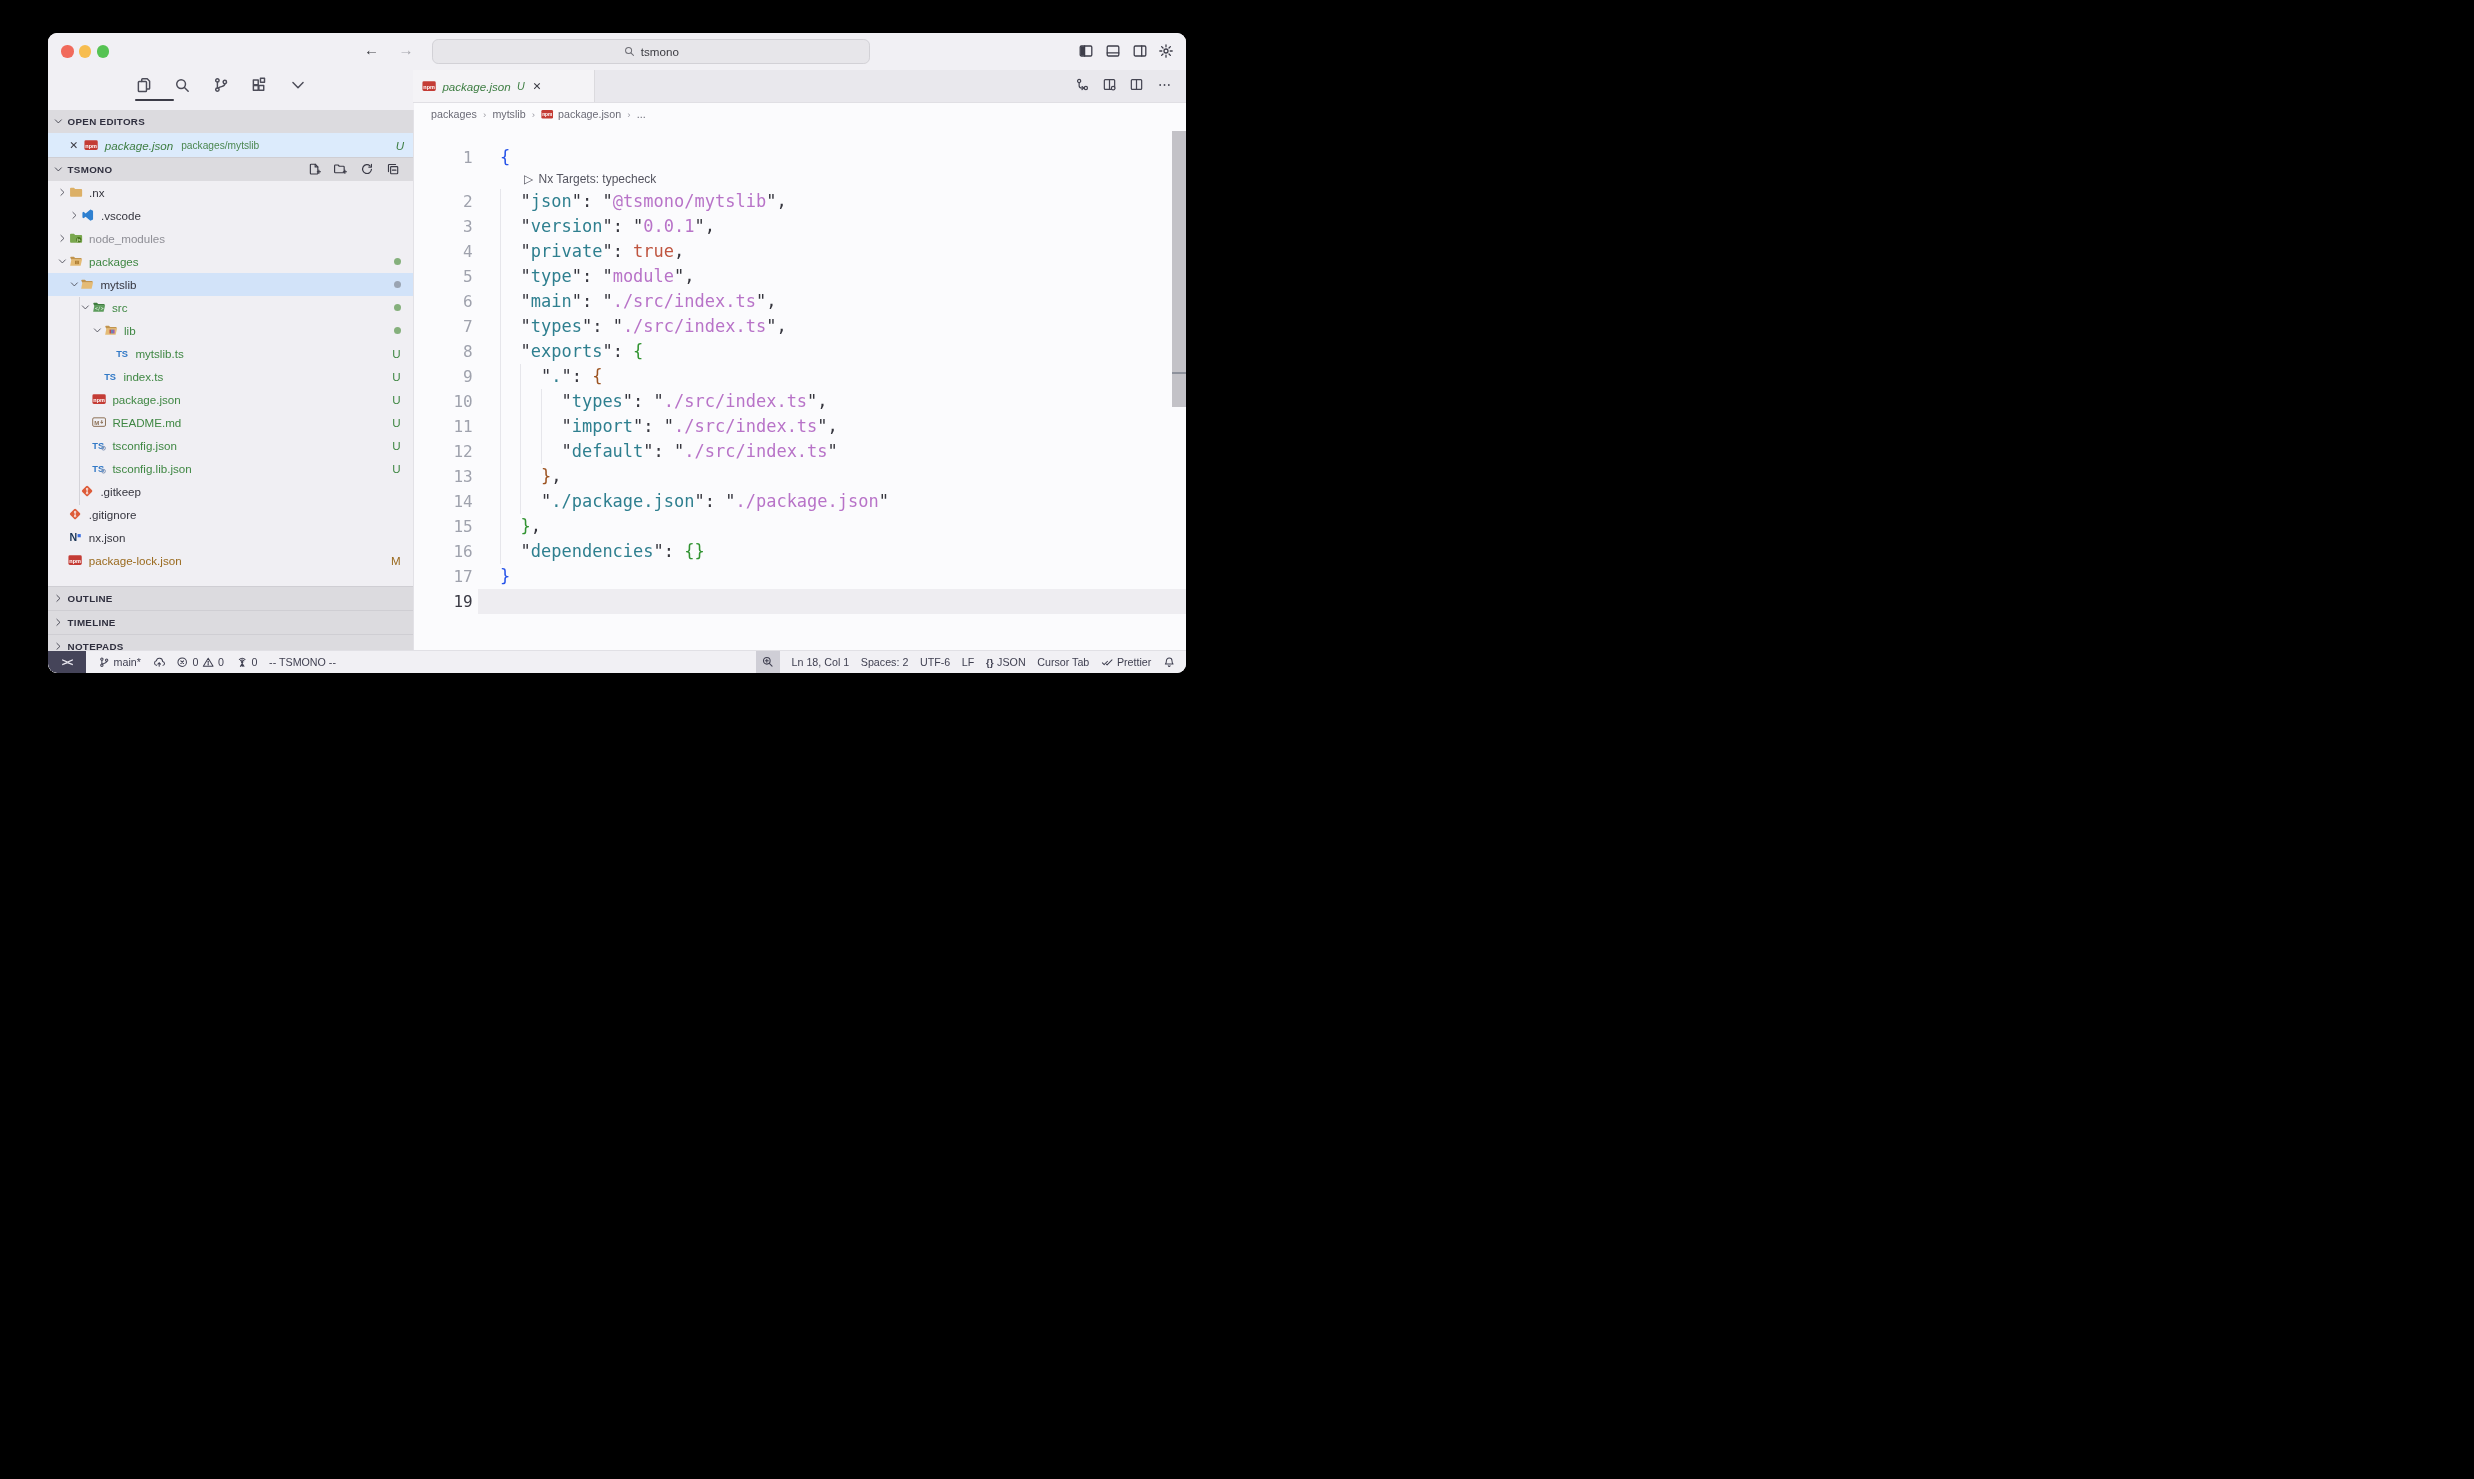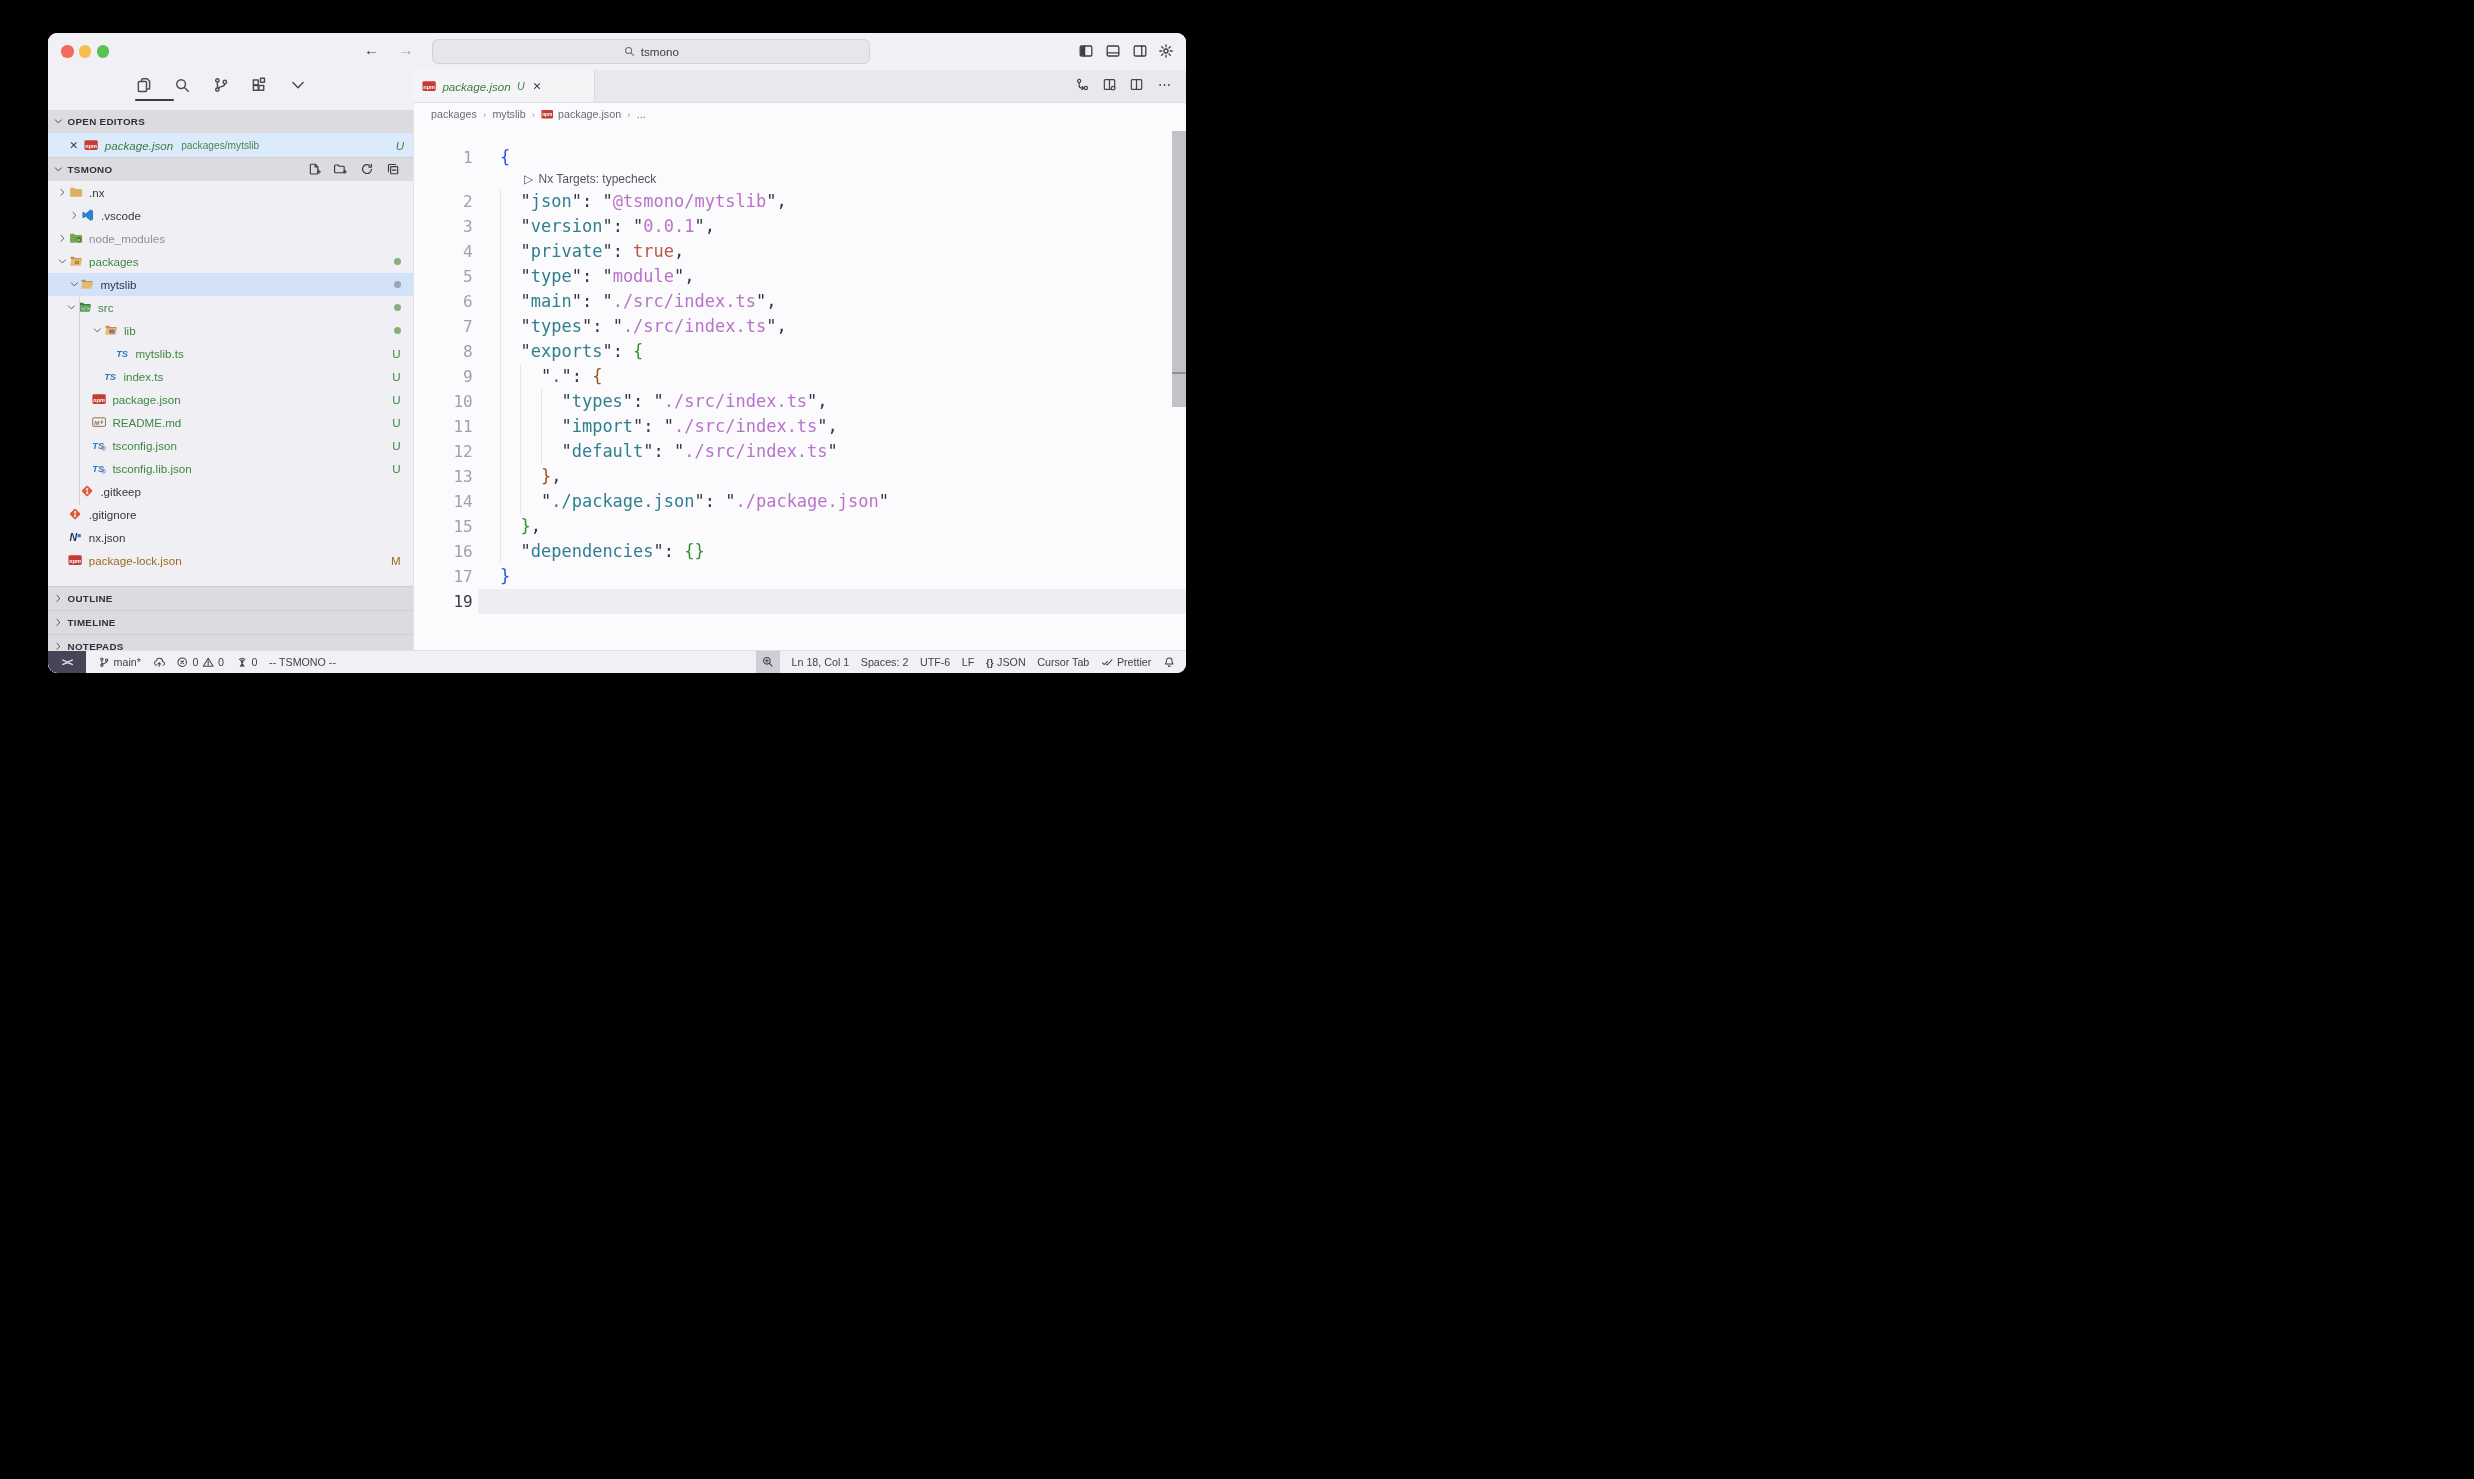--- a/index.html
+++ b/index.html
@@ -34,21 +34,21 @@
   .sect-header .actions{margin-left:auto;display:flex;gap:12.4px;color:#41414d;padding-right:7.1px;}
   .oe-row{height:24px;background:#dcebfc;display:flex;align-items:center;padding:0 9px 0 21.3px;gap:6.2px;font-size:11.6px;}
   .oe-row .closex{color:#3b3b44;font-size:10.7px;}
   .oe-row .fname{font-style:italic;color:#3d7d42;}
   .oe-row .fdesc{color:#4b8750;font-size:10.2px;margin-left:1.8px;}
   .oe-row .ubadge{margin-left:auto;color:#3d7d42;font-style:italic;font-size:11.6px;}
   .tree{position:relative;}
   .trow{height:23px;display:flex;align-items:center;font-size:11.6px;color:#36363f;position:relative;}
   .trow.sel{background:#d2e3f9;}
   .trow .tw{width:11.6px;display:flex;justify-content:center;color:#4a4a55;flex:none;}
-  .trow .ficon{width:16px;height:14.2px;margin-right:4.4px;flex:none;display:flex;align-items:center;font-style:italic;}
+  .trow .ficon{width:16px;height:14.2px;margin-right:4.4px;flex:none;display:flex;align-items:center;}
   .trow .lbl{white-space:nowrap;}
   .trow .lbl.green{color:#3f8743;}
   .trow .lbl.gray{color:#8f8f96;}
   .trow .lbl.mod{color:#9a6a1e;}
   .trow .rbadge{margin-left:auto;margin-right:12.4px;font-size:11.6px;}
   .rbadge.U{color:#3f8743;}
   .rbadge.M{color:#9a6a1e;}
   .dot{width:7.1px;height:7.1px;border-radius:50%;margin-left:auto;margin-right:12.4px;}
   .dot.g{background:#85b07c;}
   .dot.gr{background:#9aa4b2;}
@@ -408,21 +408,21 @@
               <span class="ic">
                 <svg width="14.2" height="14.2" viewBox="0 0 16 16">
                   <path d="M1.4 3.9c0-.5.4-.9.9-.9h3.2L7 4.5h6.4c.5 0 .9.4.9.9v1.2H2.6z" fill="#c1944e"></path>
                   <path d="M2.7 5.8h12.1l-1.7 7.4H1.3z" fill="#e4bb75"></path>
                 </svg>
               </span>
             </span>
             <span class="lbl dark">mytslib</span>
             <span class="dot gr"></span>
           </div>
-          <div class="trow" style="padding-left: 18px;">
+          <div class="trow" style="padding-left: 32px;">
             <span class="ic tw">
               <svg width="10.7" height="10.7" viewBox="0 0 16 16">
                 <g fill="none" stroke="currentColor" stroke-width="1.3" stroke-linecap="round" stroke-linejoin="round">
                   <path d="M3.5 5.8l4.5 4.6 4.5-4.6"></path>
                 </g>
               </svg>
             </span>
             <span class="ficon">
               <span class="ic">
                 <svg width="14.2" height="14.2" viewBox="0 0 16 16" style="font-size:13px">

